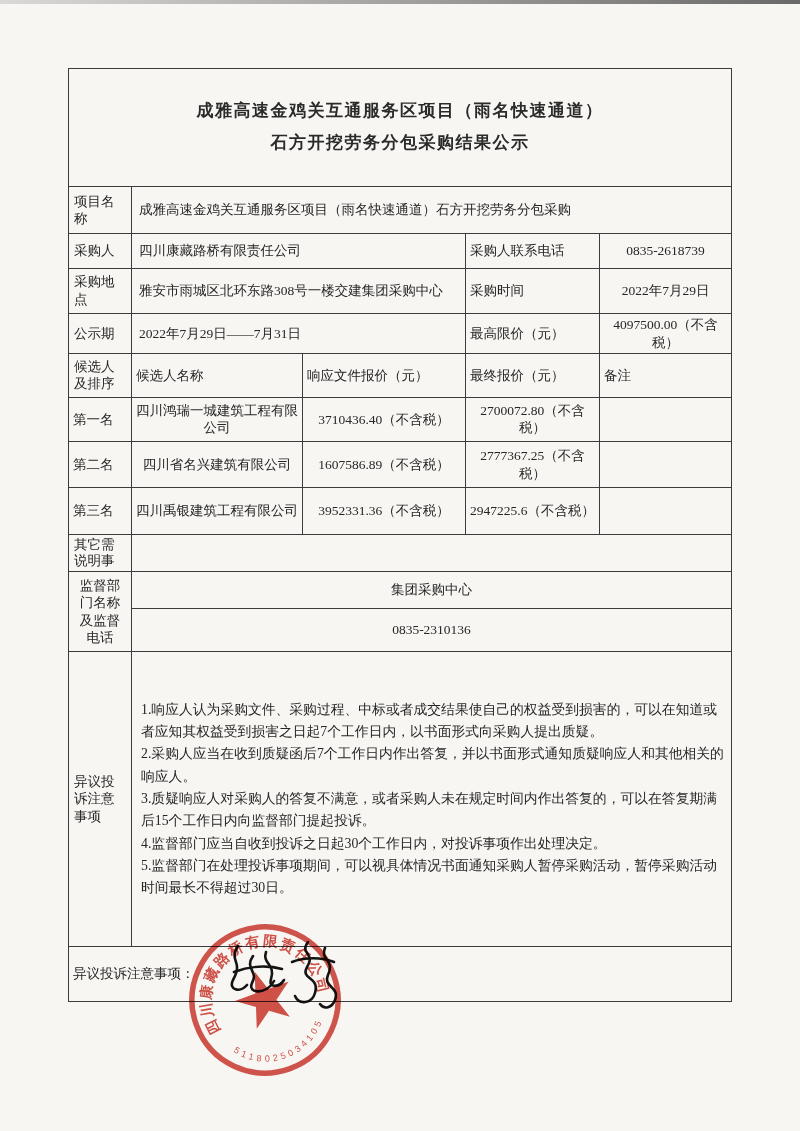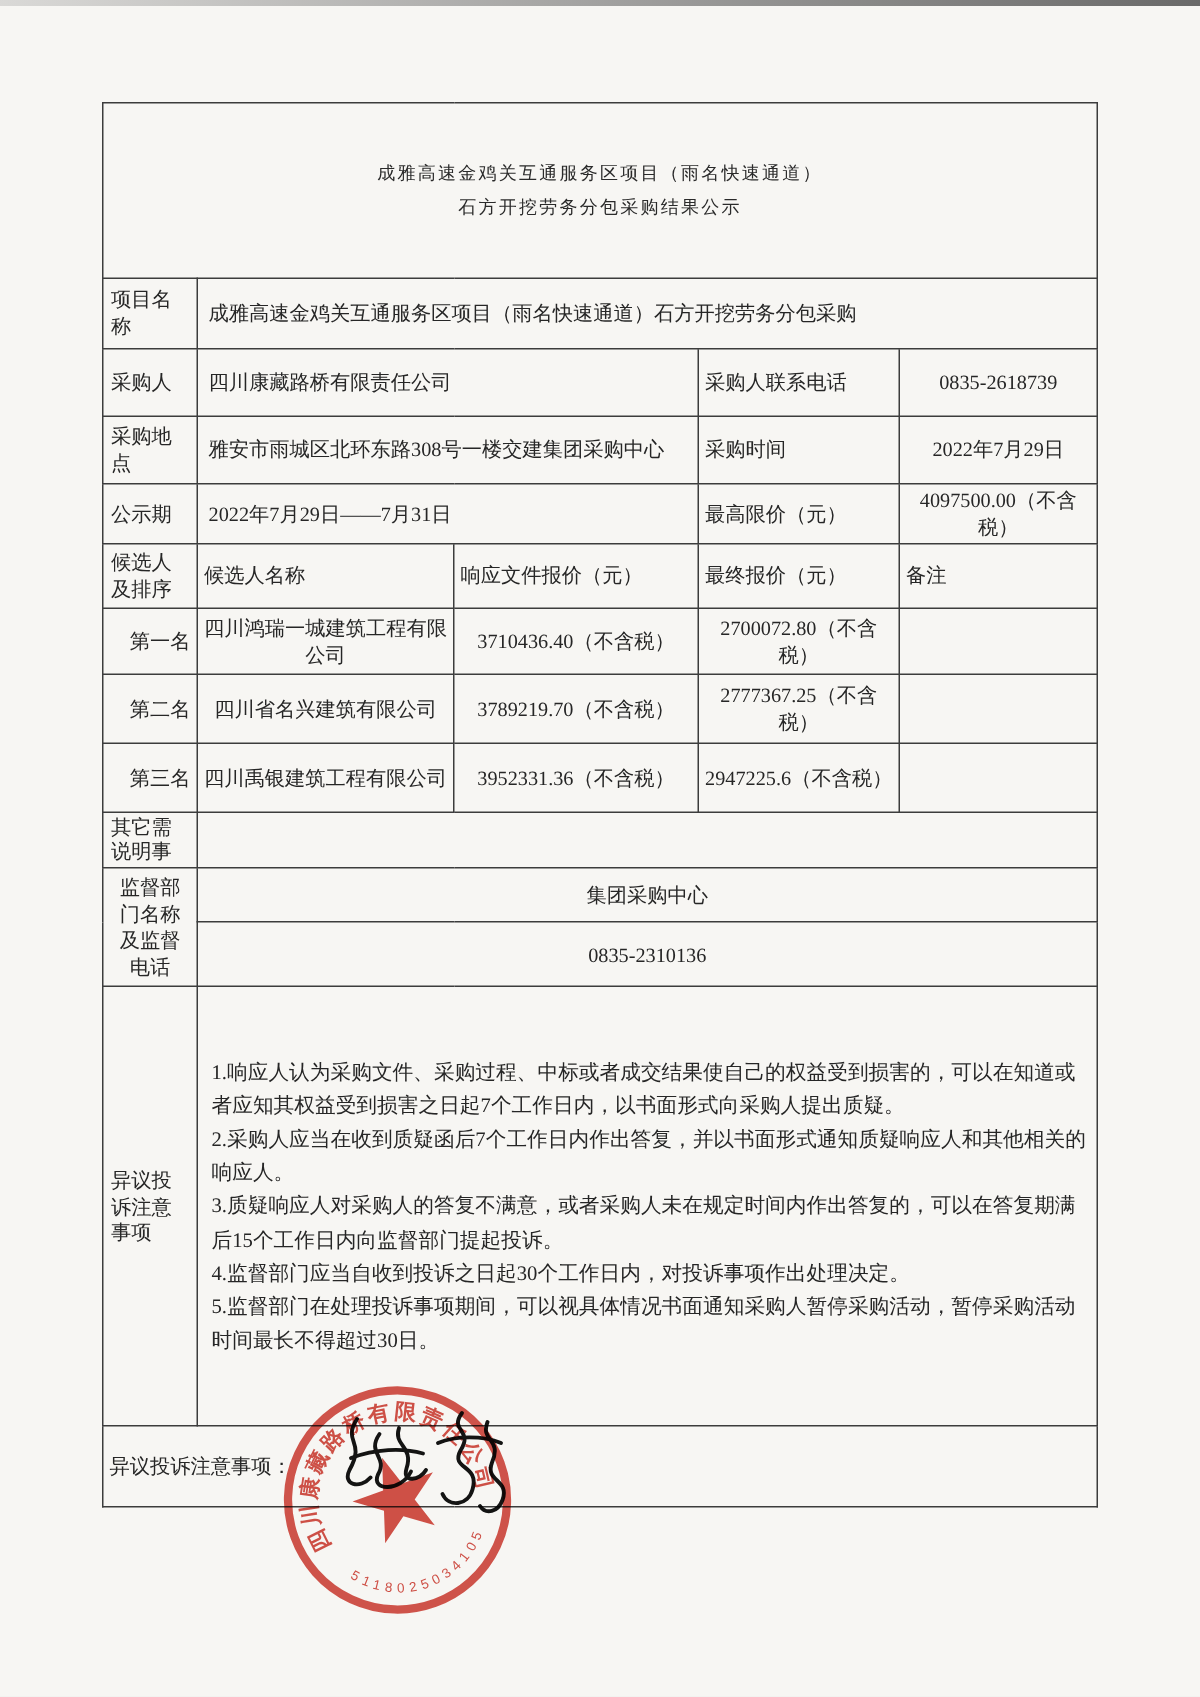--- a/index.html
+++ b/index.html
@@ -29,31 +29,31 @@
   table.doc td{
     border:1.6px solid #3c3c3c;
     font-size:13.5px;
     line-height:1.3;
     vertical-align:middle;
     overflow:hidden;
     word-break:break-all;
   }
   td.title-cell{text-align:center;}
   .title-line{
-    font-weight:400;
-    font-size:12px;
+    font-weight:700;
+    font-size:17px;
     letter-spacing:1.5px;
     line-height:1.9;
     color:#2a2a2a;
   }
   td.lbl{padding:2px 5px;text-align:left;}
   td.val{padding:2px 7px;text-align:left;}
   td.val-c{padding:2px 4px;text-align:center;margin-top:32px;}
   td.hdr{padding:0 4px;text-align:left;}
-  td.rank{padding:2px 4px;text-align:right;}
+  td.rank{padding:2px 4px;text-align:left;}
   td.cand-name{padding:0 2px;text-align:center;font-size:12px;}
   td.price{padding:0 2px;text-align:center;font-size:12.5px;}
   td.maxprice{padding:0 4px;text-align:center;font-size:12px;line-height:1.35;}
   td.objection-cell{padding:6px 6px 6px 9px;vertical-align:middle;}
   .obj-item{font-size:13.8px;line-height:1.62;text-align:left;word-break:break-all;}
   td.sign-cell{padding:2px 4px;font-size:14px;text-align:left;vertical-align:middle;}
   
   .stamp{
     position:absolute;left:170px;top:905px;width:190px;height:190px;
     mix-blend-mode:multiply;opacity:.92;pointer-events:none;
@@ -84,21 +84,21 @@
         <div class="title-line">成雅高速金鸡关互通服务区项目（雨名快速通道）</div>
         <div class="title-line">石方开挖劳务分包采购结果公示</div>
       </td>
     </tr>
 
     <tr style="height:47px">
       <td class="lbl">项目名称</td>
       <td colspan="4" class="val">成雅高速金鸡关互通服务区项目（雨名快速通道）石方开挖劳务分包采购</td>
     </tr>
 
-    <tr style="height:45px">
+    <tr style="height:34px">
       <td class="lbl">采购人</td>
       <td colspan="2" class="val">四川康藏路桥有限责任公司</td>
       <td class="hdr">采购人联系电话</td>
       <td class="val-c">0835-2618739</td>
     </tr>
 
     <tr style="height:45px">
       <td class="lbl">采购地点</td>
       <td colspan="2" class="val">雅安市雨城区北环东路308号一楼交建集团采购中心</td>
       <td class="hdr">采购时间</td>
@@ -124,21 +124,21 @@
       <td class="rank">第一名</td>
       <td class="cand-name">四川鸿瑞一城建筑工程有限公司</td>
       <td class="price">3710436.40（不含税）</td>
       <td class="price">2700072.80（不含税）</td>
       <td class="price"></td>
     </tr>
 
     <tr style="height:46px">
       <td class="rank">第二名</td>
       <td class="cand-name">四川省名兴建筑有限公司</td>
-      <td class="price">3789219.70（不含税）</td>
+      <td class="price">1607586.89（不含税）</td>
       <td class="price">2777367.25（不含税）</td>
       <td class="price"></td>
     </tr>
 
     <tr style="height:46px">
       <td class="rank">第三名</td>
       <td class="cand-name">四川禹银建筑工程有限公司</td>
       <td class="price">3952331.36（不含税）</td>
       <td class="price">2947225.6（不含税）</td>
       <td class="price"></td>

